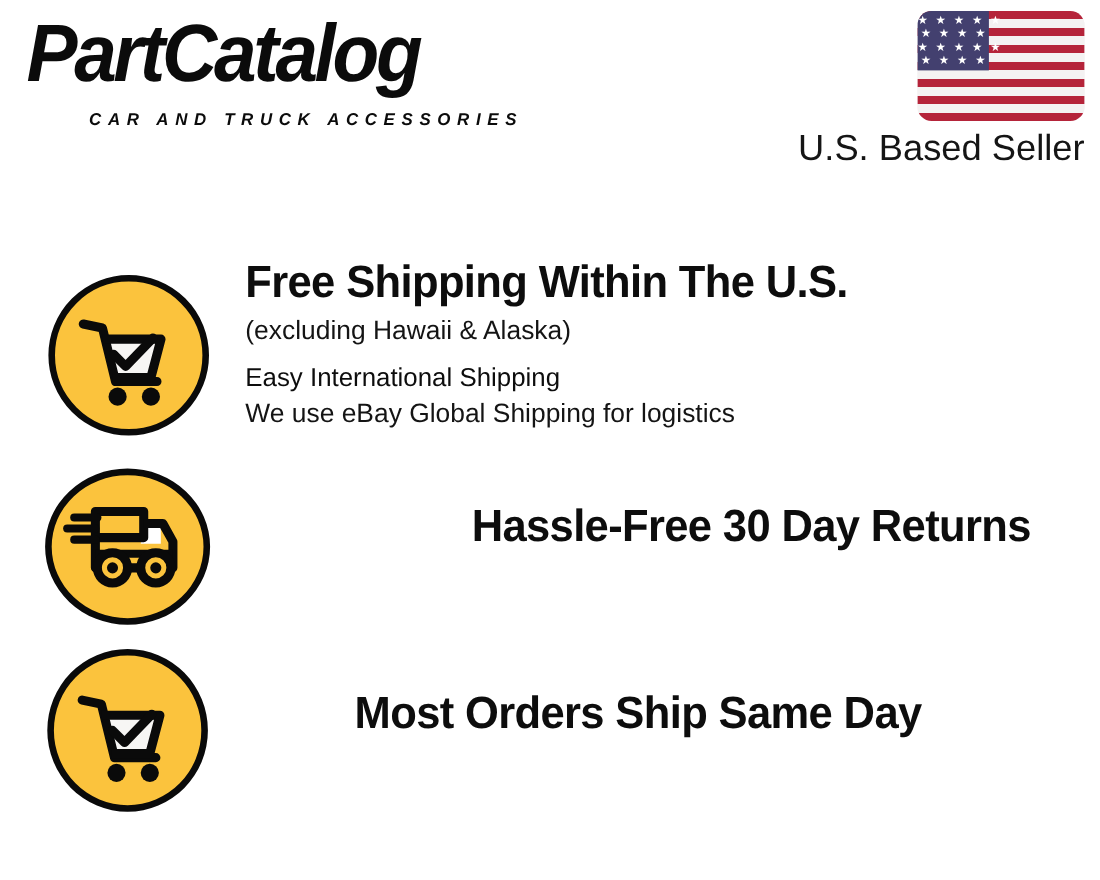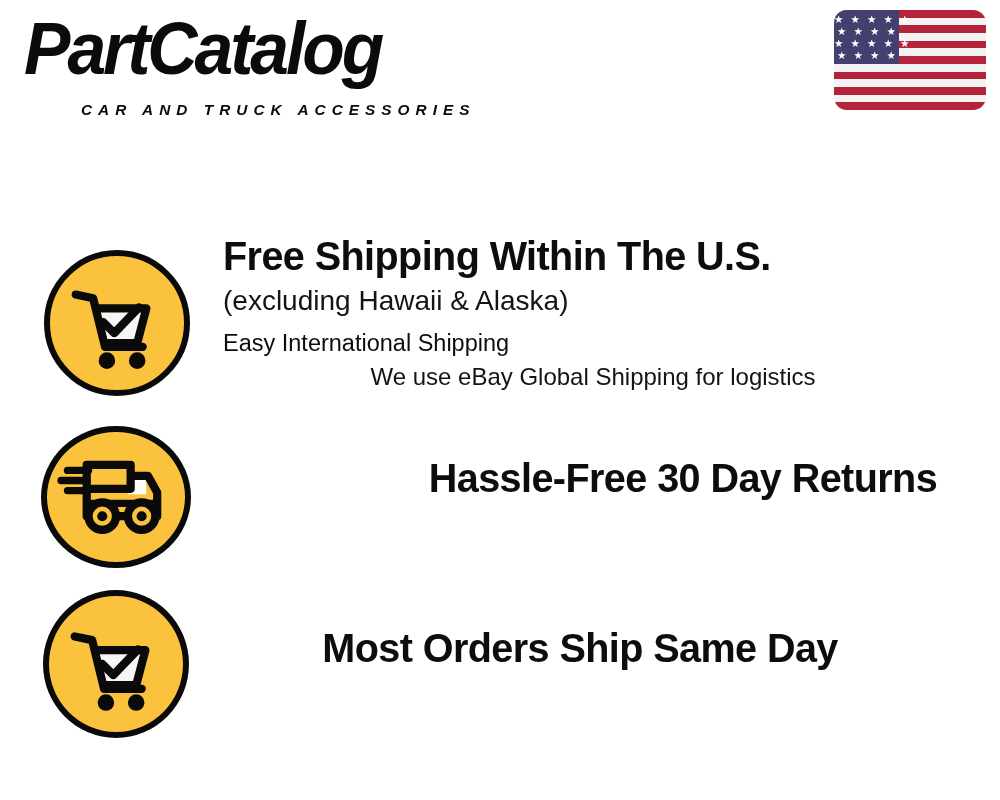--- a/index.html
+++ b/index.html
@@ -173,42 +173,41 @@
     font-size: 41px;
     line-height: 48px;
     letter-spacing: -0.6px;
     color: #0d0d0d;
     white-space: nowrap;
     transform: scaleX(0.965);
     transform-origin: left center;
   }
   .subline {
     font-weight: 400;
-    font-size: 28px;
+    font-size: 24px;
     line-height: 33px;
     color: #141414;
     white-space: nowrap;
     margin-top: 4px;
   }
   .subhead {
     font-weight: 400;
     font-size: 23.5px;
     line-height: 32px;
     color: #0d0d0d;
     white-space: nowrap;
     margin-top: 10px;
   }
   .subline2 {
     font-weight: 400;
     font-size: 24px;
     line-height: 33px;
     color: #141414;
     white-space: nowrap;
     margin-top: 1px;
-    text-align: center;
   }
 </style>
 </head>
 <body>
 
 <div class="header">
 
   <div class="brand-logo">
     <div class="brand-wordmark">PartCatalog</div>
     <div class="brand-tagline">CAR AND TRUCK ACCESSORIES</div>
@@ -217,20 +216,21 @@
   <div class="seller-badge">
     <div class="flag">
       <div class="stripes"></div>
       <div class="canton">
         <div class="starrow r1">★ ★ ★ ★ ★</div>
         <div class="starrow r2 odd">★ ★ ★ ★</div>
         <div class="starrow r3">★ ★ ★ ★ ★</div>
         <div class="starrow r4 odd">★ ★ ★ ★</div>
       </div>
     </div>
+    <div class="seller-text">U.S. Based Seller</div>
   </div>
 
 </div>
 
 <div class="features">
 
   <div class="feature-row row-0">
     <div class="icon-badge">
       <svg viewBox="0 0 146 146" aria-hidden="true">
         <polygon points="48,58 102,58 92,94 58,94" fill="#f7f6f4"></polygon>

